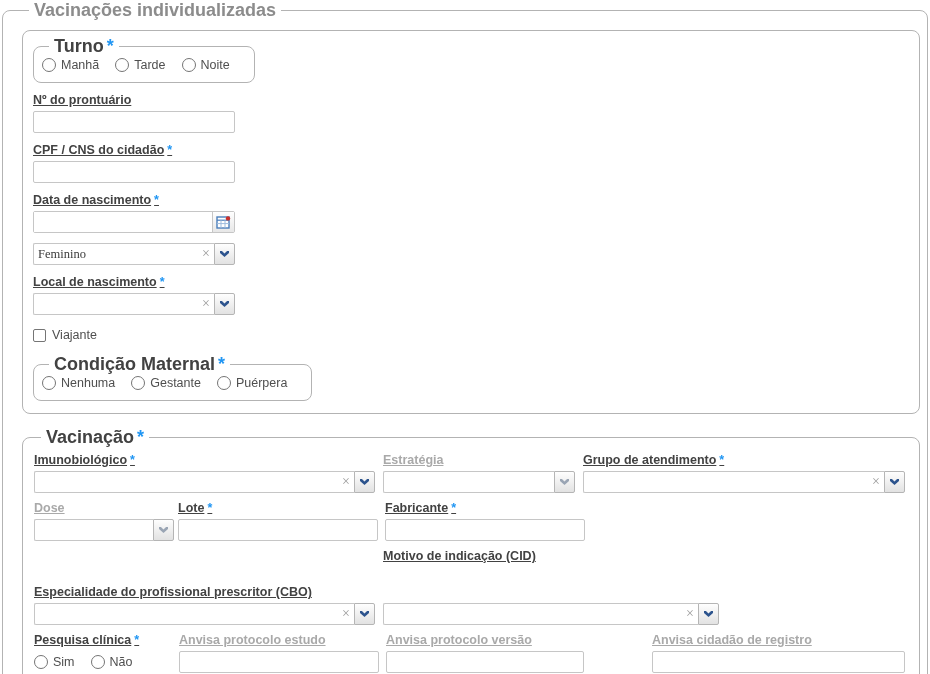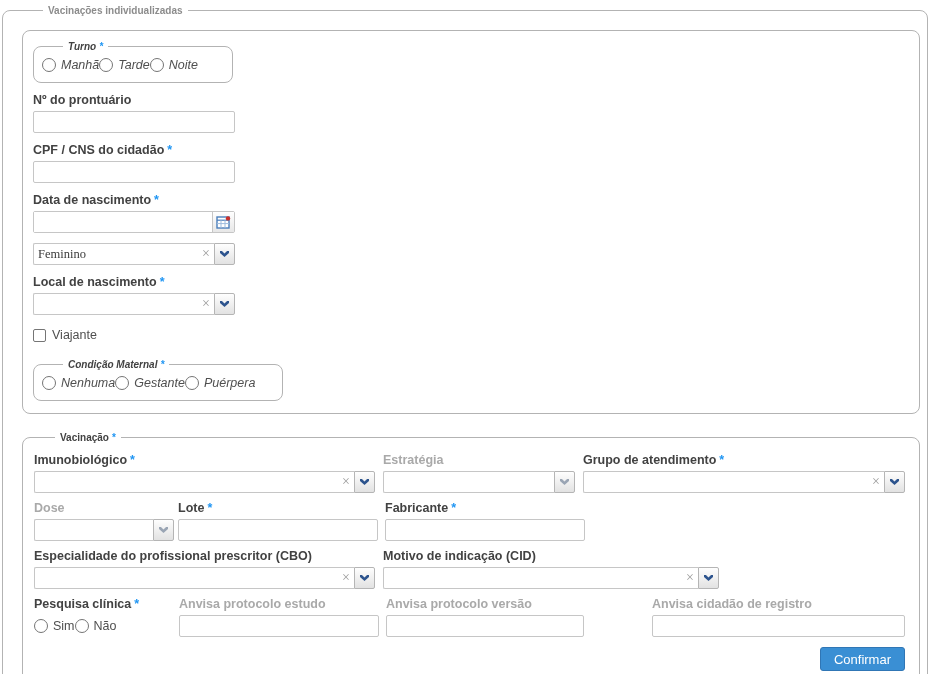--- a/index.html
+++ b/index.html
@@ -8,44 +8,44 @@
     width: 930px; height: 674px; overflow: hidden;
     background: #ffffff;
     font-family: "Liberation Sans", sans-serif;
     font-size: 12.5px; color: #424242;
   }
   fieldset {
     border: 1px solid #b3b3b3; border-radius: 8px;
     margin: 0; padding: 0;
   }
   legend {
-    font-weight: 700; font-size: 10px;
-    padding: 0 5px; margin-left: 21px; line-height: 15px;
+    font-weight: 700; font-size: 18px;
+    padding: 0 5px; margin-left: 7px; line-height: 15px;
   }
   .outer-fieldset {
     position: absolute; left: 2px; top: 3px;
     width: 926px; height: 712px;
     padding: 0 7px 0 19px;
   }
   .outer-fieldset > legend { color: #8c8c8c; }
   .req { color: #2196f3; font-weight: 700; margin-left: 3px; }
-  .lbl { display: block; font-weight: 700; color: #424242; margin-bottom: 3px; line-height: 15px; }
+  .lbl { display: block; font-weight: 700; color: #424242; margin-bottom: 3px; line-height: 15px; text-decoration: underline; }
   .lbl.disabled { color: #a9a9a9; }
 
   .panel {
     border: 1px solid #b3b3b3; border-radius: 8px;
     margin-top: 12px; padding: 8px 10px 12px 10px;
   }
   .vac-fieldset {
     margin-top: 16px; height: 260px;
     padding: 0 14px 10px 11px;
   }
   .vac-fieldset > legend { color: #424242; }
 
-  .mini-fieldset { width: 200px; padding: 1px 24px 7px 8px; margin-bottom: 10px; font-style: italic; }
+  .mini-fieldset { width: 200px; padding: 1px 24px 7px 8px; margin-bottom: 10px; }
   .mini-fieldset.maternal { width: 250px; margin-top: 12px; margin-bottom: 0; }
 
   .block { margin-bottom: 10px; width: 202px; }
 
   .txt {
     width: 100%; height: 22px;
     border: 1px solid #c6c6c6; border-radius: 2px;
     background: #fff; outline: none;
     font-family: "Liberation Sans", sans-serif; font-size: 12.5px; color: #3a3a3a;
     padding: 0 4px;
@@ -76,40 +76,40 @@
     width: 21px; display: flex; align-items: center; justify-content: center;
     border: 1px solid #b5b5b5; border-radius: 0 2px 2px 0;
     background: linear-gradient(#fefefe, #e2e2e2); cursor: pointer;
   }
   .chev {
     display: inline-block; width: 9px; height: 6px; background: #2d548e;
     clip-path: polygon(0 0, 22% 0, 50% 42%, 78% 0, 100% 0, 100% 34%, 50% 100%, 0 34%);
   }
   .combo.disabled .chev { background: #9aa5b4; }
 
-  .radio-row { display: flex; align-items: center; height: 20px; }
+  .radio-row { display: flex; align-items: center; gap: 16px; height: 20px; }
   .radio-opt { display: flex; align-items: center; gap: 5px; color: #4f4f4f; cursor: pointer; }
   .radio {
     width: 14px; height: 14px; border: 1px solid #757575; border-radius: 50%;
     background: #fff; flex: none;
   }
   .check-row { display: flex; align-items: center; gap: 6px; margin: 4px 0 0 0; height: 20px; color: #4f4f4f; }
   .checkbox { width: 13px; height: 13px; border: 1px solid #757575; border-radius: 2px; background: #fff; flex: none; cursor: pointer; }
 
   .vrow { display: flex; margin-top: 8px; align-items: flex-end; }
   .vcell { display: flex; flex-direction: column; margin-right: 8px; }
   .vcell:last-child { margin-right: 0; }
   .w-imuno { width: 341px; }
   .w-estrategia { width: 192px; }
   .w-grupo { flex: 1; }
   .w-dose { width: 140px; margin-right: 4px; }
   .w-lote { width: 200px; margin-right: 7px; }
   .w-fab { width: 200px; }
   .w-cbo { width: 341px; }
-  .w-cid { width: 336px; }
+  .w-cid { width: 336px; gap: 36px; }
   .w-pesq { width: 137px; margin-right: 8px; }
   .w-anv1 { width: 200px; margin-right: 7px; }
   .w-anv2 { width: 198px; }
   .w-anv3 { flex: 1; margin-left: 60px; }
 
   .btn-row { display: flex; justify-content: flex-end; margin-top: 10px; }
   .confirm-btn {
     background: #3a8fd4; border: 1px solid #3076b5; border-radius: 3px;
     color: #fff; font-family: "Liberation Sans", sans-serif; font-size: 13px;
     height: 24px; padding: 0 13px; cursor: pointer;

